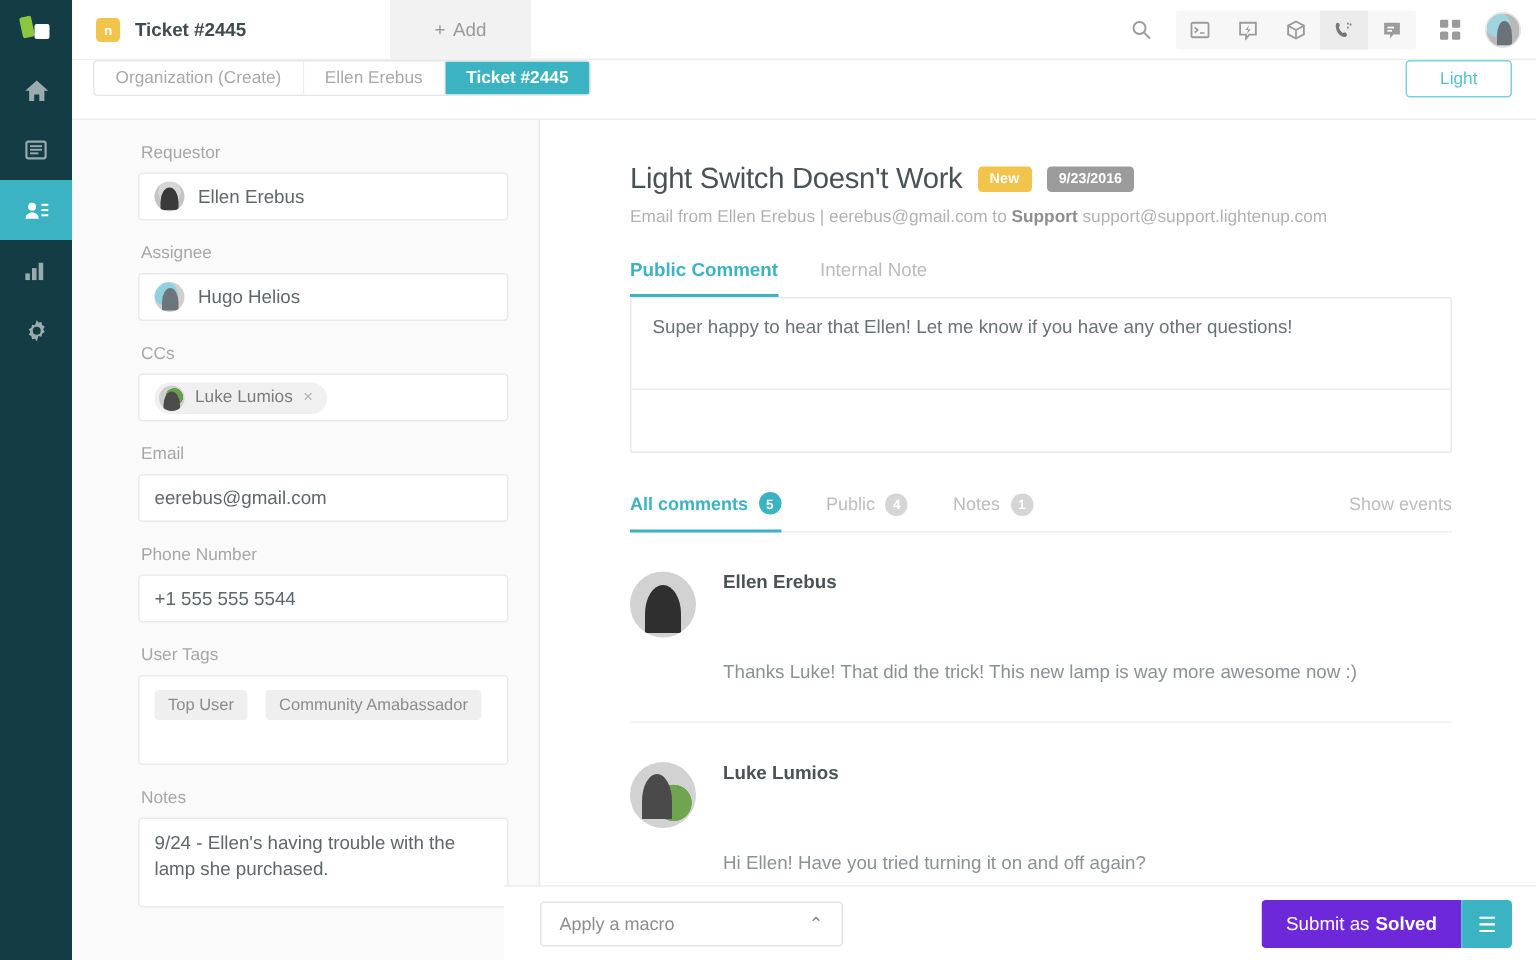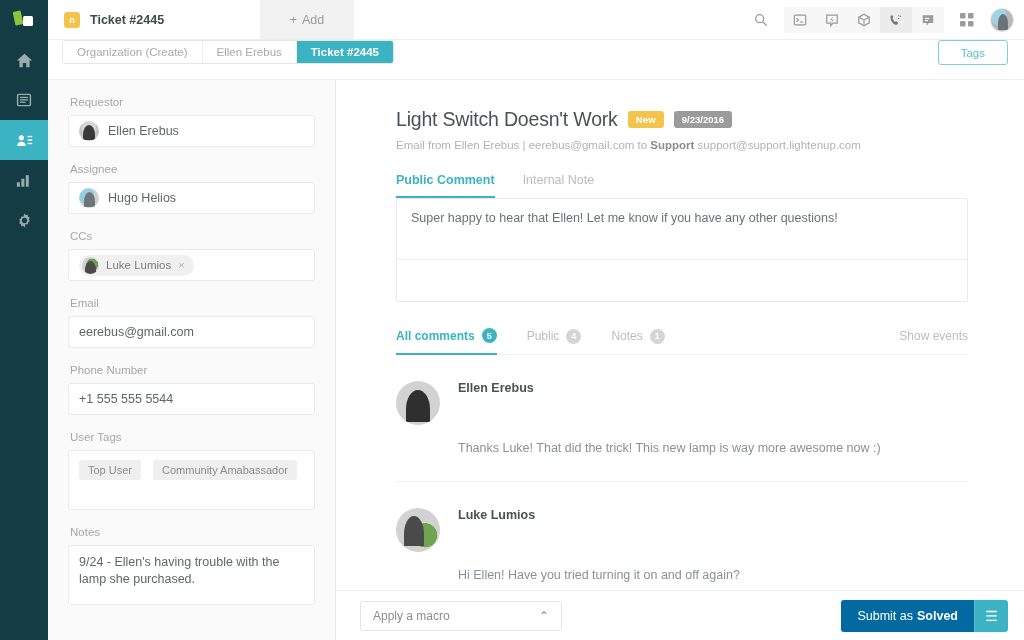--- a/index.html
+++ b/index.html
@@ -84,21 +84,21 @@
   .crumb:last-child { border-right: none; }
   .crumb.active { background: #3bb3c3; color: #ffffff; font-weight: 700; }
   .crumb-spacer { flex: 1 1 auto; }
   .apps-btn {
     height: 25px; padding: 0 22px; border: 1px solid #7ed0dd; border-radius: 3px;
     color: #57c0d0; background: #ffffff; font-size: 11.5px; cursor: pointer;
     display: flex; align-items: center;
   }
 
   
-  .body { flex: 1 1 auto; display: flex; min-height: 0; }
+  .body { flex: 1 1 auto; display: flex; min-height: 0; padding-left: 24px; }
 
   
   .panel {
     width: 288px; flex: 0 0 288px; background: #fafafa;
     border-right: 1px solid #eaeaea; padding: 16px 20px 0 20px;
     overflow: hidden;
   }
   .field-label { font-size: 11.5px; color: #a7a7a7; margin: 0 0 7px 2px; }
   .field-box {
     background: #ffffff; border: 1px solid #eaeaea; border-radius: 3px;
@@ -176,21 +176,21 @@
     display: flex; align-items: center; padding: 0 16px 0 24px;
   }
   .macro {
     width: 202px; height: 30px; border: 1px solid #e4e4e4; border-radius: 3px;
     display: flex; align-items: center; justify-content: space-between;
     padding: 0 12px; font-size: 12px; color: #8d8d8d; cursor: pointer; background:#fff;
   }
   .footer-spacer { flex: 1 1 auto; }
   .submit-group { display: flex; align-items: stretch; height: 32px; border-radius: 3px; overflow: hidden; }
   .submit-btn {
-    background: #0369a1; color: #ffffff; font-size: 12.5px; padding: 0 16px;
+    background: #6d28d9; color: #ffffff; font-size: 12.5px; padding: 0 16px;
     display: flex; align-items: center; cursor: pointer;
   }
   .submit-btn b { font-weight: 700; margin-left: 4px; }
   .submit-menu {
     background: #3bb3c3; color: #ffffff; width: 34px; display: flex;
     align-items: center; justify-content: center; cursor: pointer;
     border-left: 1px solid #56c1cf; font-size: 14px;
   }
 </style>
 </head>
@@ -307,21 +307,21 @@
       </div>
     </div>
 
     <div class="crumbbar">
       <div class="crumbs">
         <div class="crumb">Organization (Create)</div>
         <div class="crumb">Ellen Erebus</div>
         <div class="crumb active">Ticket #2445</div>
       </div>
       <div class="crumb-spacer"></div>
-      <div class="apps-btn">Tags</div>
+      <div class="apps-btn">Light</div>
     </div>
 
     <div class="body">
 
       <div class="panel">
         <div class="field-label">Requestor</div>
         <div class="field-box">
           <span class="mini-av ellen"></span>
           <span>Ellen Erebus</span>
         </div>

